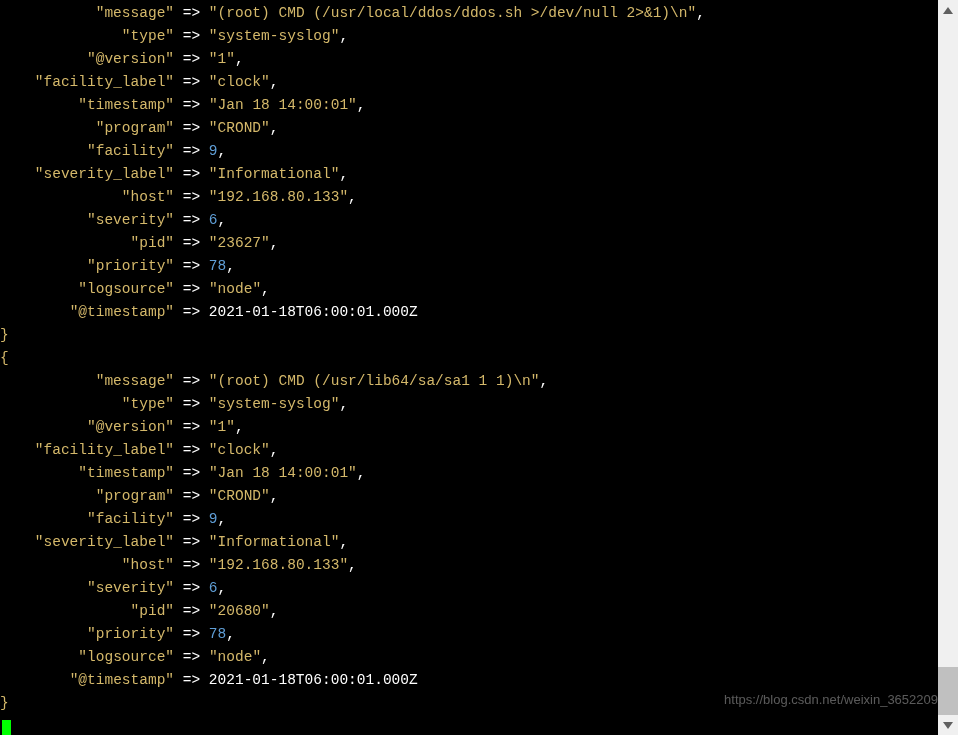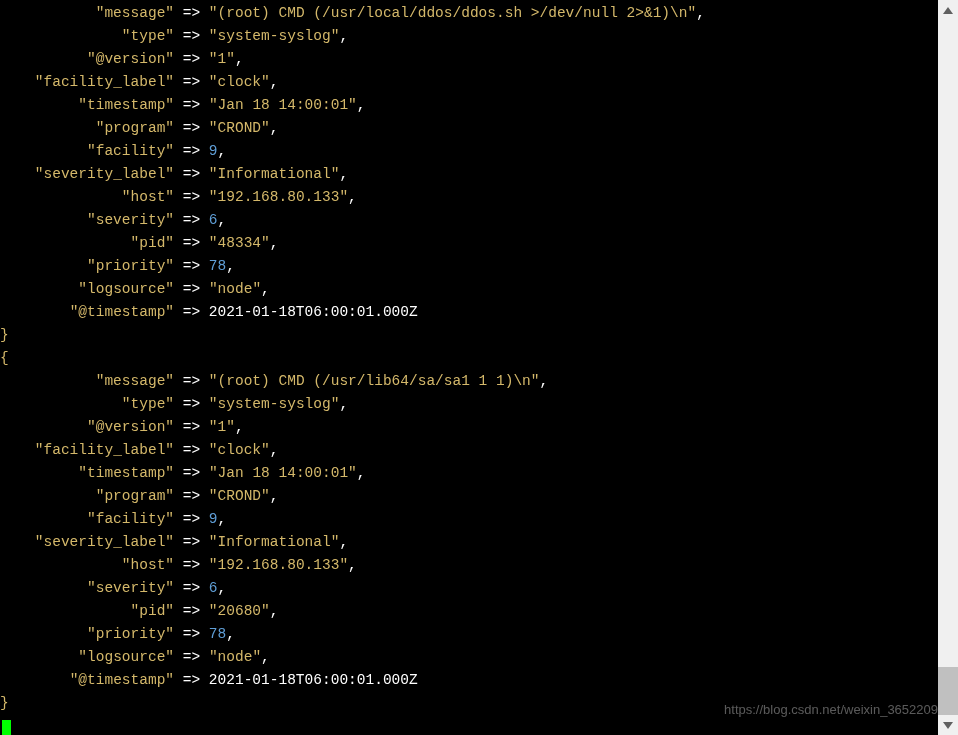--- a/index.html
+++ b/index.html
@@ -102,21 +102,21 @@
       display: inline-block;
       width: 9px;
       height: 18px;
       background: #00ff00;
       vertical-align: bottom;
       margin-left: 2px;
     }
     .watermark {
       position: absolute;
       right: 20px;
-      bottom: 14px;
+      bottom: 24px;
       color: rgba(200,200,200,0.45);
       font-size: 13px;
       font-family: Arial, sans-serif;
       pointer-events: none;
     }
   </style>
 </head>
 <body>
 
 <div class="terminal">
@@ -124,21 +124,21 @@
   <div class="line">           <span class="key">"<span>message</span>"</span> <span class="arrow">=&gt;</span> <span class="str">"<span>(root) CMD (/usr/local/ddos/ddos.sh &gt;/dev/null 2&gt;&amp;1)\n</span>"</span><span class="punct">,</span></div>
   <div class="line">              <span class="key">"<span>type</span>"</span> <span class="arrow">=&gt;</span> <span class="str">"<span>system-syslog</span>"</span><span class="punct">,</span></div>
   <div class="line">          <span class="key">"<span>@version</span>"</span> <span class="arrow">=&gt;</span> <span class="str">"<span>1</span>"</span><span class="punct">,</span></div>
   <div class="line">    <span class="key">"<span>facility_label</span>"</span> <span class="arrow">=&gt;</span> <span class="str">"<span>clock</span>"</span><span class="punct">,</span></div>
   <div class="line">         <span class="key">"<span>timestamp</span>"</span> <span class="arrow">=&gt;</span> <span class="str">"<span>Jan 18 14:00:01</span>"</span><span class="punct">,</span></div>
   <div class="line">           <span class="key">"<span>program</span>"</span> <span class="arrow">=&gt;</span> <span class="str">"<span>CROND</span>"</span><span class="punct">,</span></div>
   <div class="line">          <span class="key">"<span>facility</span>"</span> <span class="arrow">=&gt;</span> <span class="num">9</span><span class="punct">,</span></div>
   <div class="line">    <span class="key">"<span>severity_label</span>"</span> <span class="arrow">=&gt;</span> <span class="str">"<span>Informational</span>"</span><span class="punct">,</span></div>
   <div class="line">              <span class="key">"<span>host</span>"</span> <span class="arrow">=&gt;</span> <span class="str">"<span>192.168.80.133</span>"</span><span class="punct">,</span></div>
   <div class="line">          <span class="key">"<span>severity</span>"</span> <span class="arrow">=&gt;</span> <span class="num">6</span><span class="punct">,</span></div>
-  <div class="line">               <span class="key">"<span>pid</span>"</span> <span class="arrow">=&gt;</span> <span class="str">"<span>48334</span>"</span><span class="punct">,</span></div>
+  <div class="line">               <span class="key">"<span>pid</span>"</span> <span class="arrow">=&gt;</span> <span class="str">"<span>23627</span>"</span><span class="punct">,</span></div>
   <div class="line">          <span class="key">"<span>priority</span>"</span> <span class="arrow">=&gt;</span> <span class="num">78</span><span class="punct">,</span></div>
   <div class="line">         <span class="key">"<span>logsource</span>"</span> <span class="arrow">=&gt;</span> <span class="str">"<span>node</span>"</span><span class="punct">,</span></div>
   <div class="line">        <span class="key">"<span>@timestamp</span>"</span> <span class="arrow">=&gt;</span> <span class="plain">2021-01-18T06:00:01.000Z</span></div>
   <div class="line"><span class="brace">}</span></div>
   <div class="line"><span class="brace">{</span></div>
 
   <div class="line">           <span class="key">"<span>message</span>"</span> <span class="arrow">=&gt;</span> <span class="str">"<span>(root) CMD (/usr/lib64/sa/sa1 1 1)\n</span>"</span><span class="punct">,</span></div>
   <div class="line">              <span class="key">"<span>type</span>"</span> <span class="arrow">=&gt;</span> <span class="str">"<span>system-syslog</span>"</span><span class="punct">,</span></div>
   <div class="line">          <span class="key">"<span>@version</span>"</span> <span class="arrow">=&gt;</span> <span class="str">"<span>1</span>"</span><span class="punct">,</span></div>
   <div class="line">    <span class="key">"<span>facility_label</span>"</span> <span class="arrow">=&gt;</span> <span class="str">"<span>clock</span>"</span><span class="punct">,</span></div>

